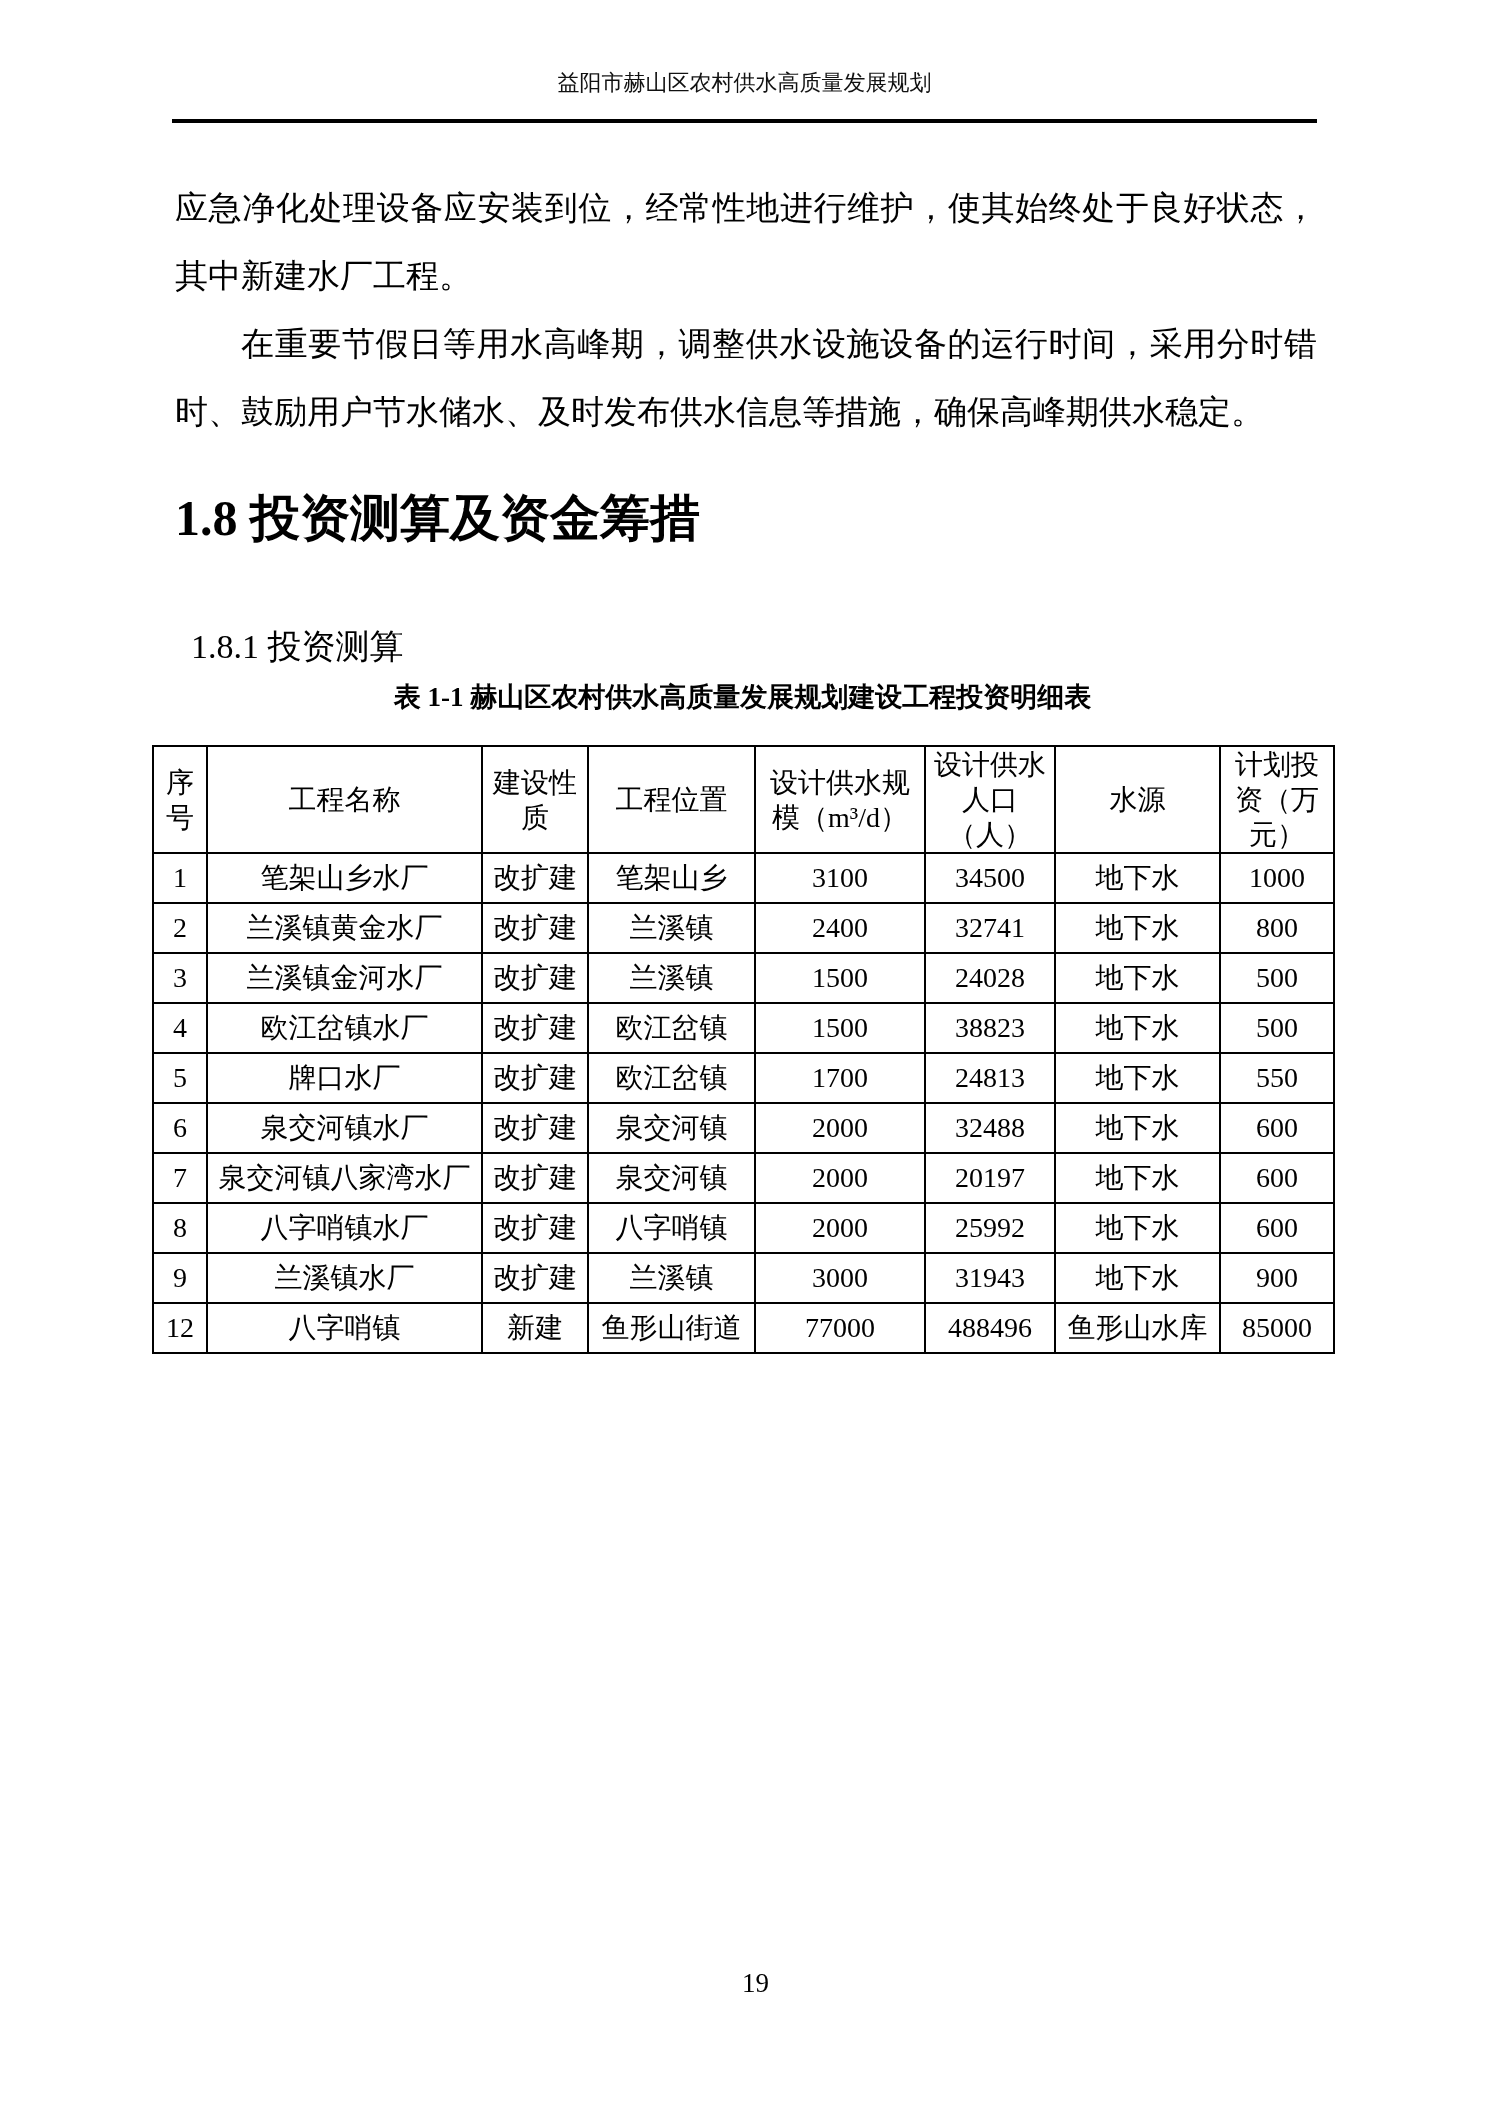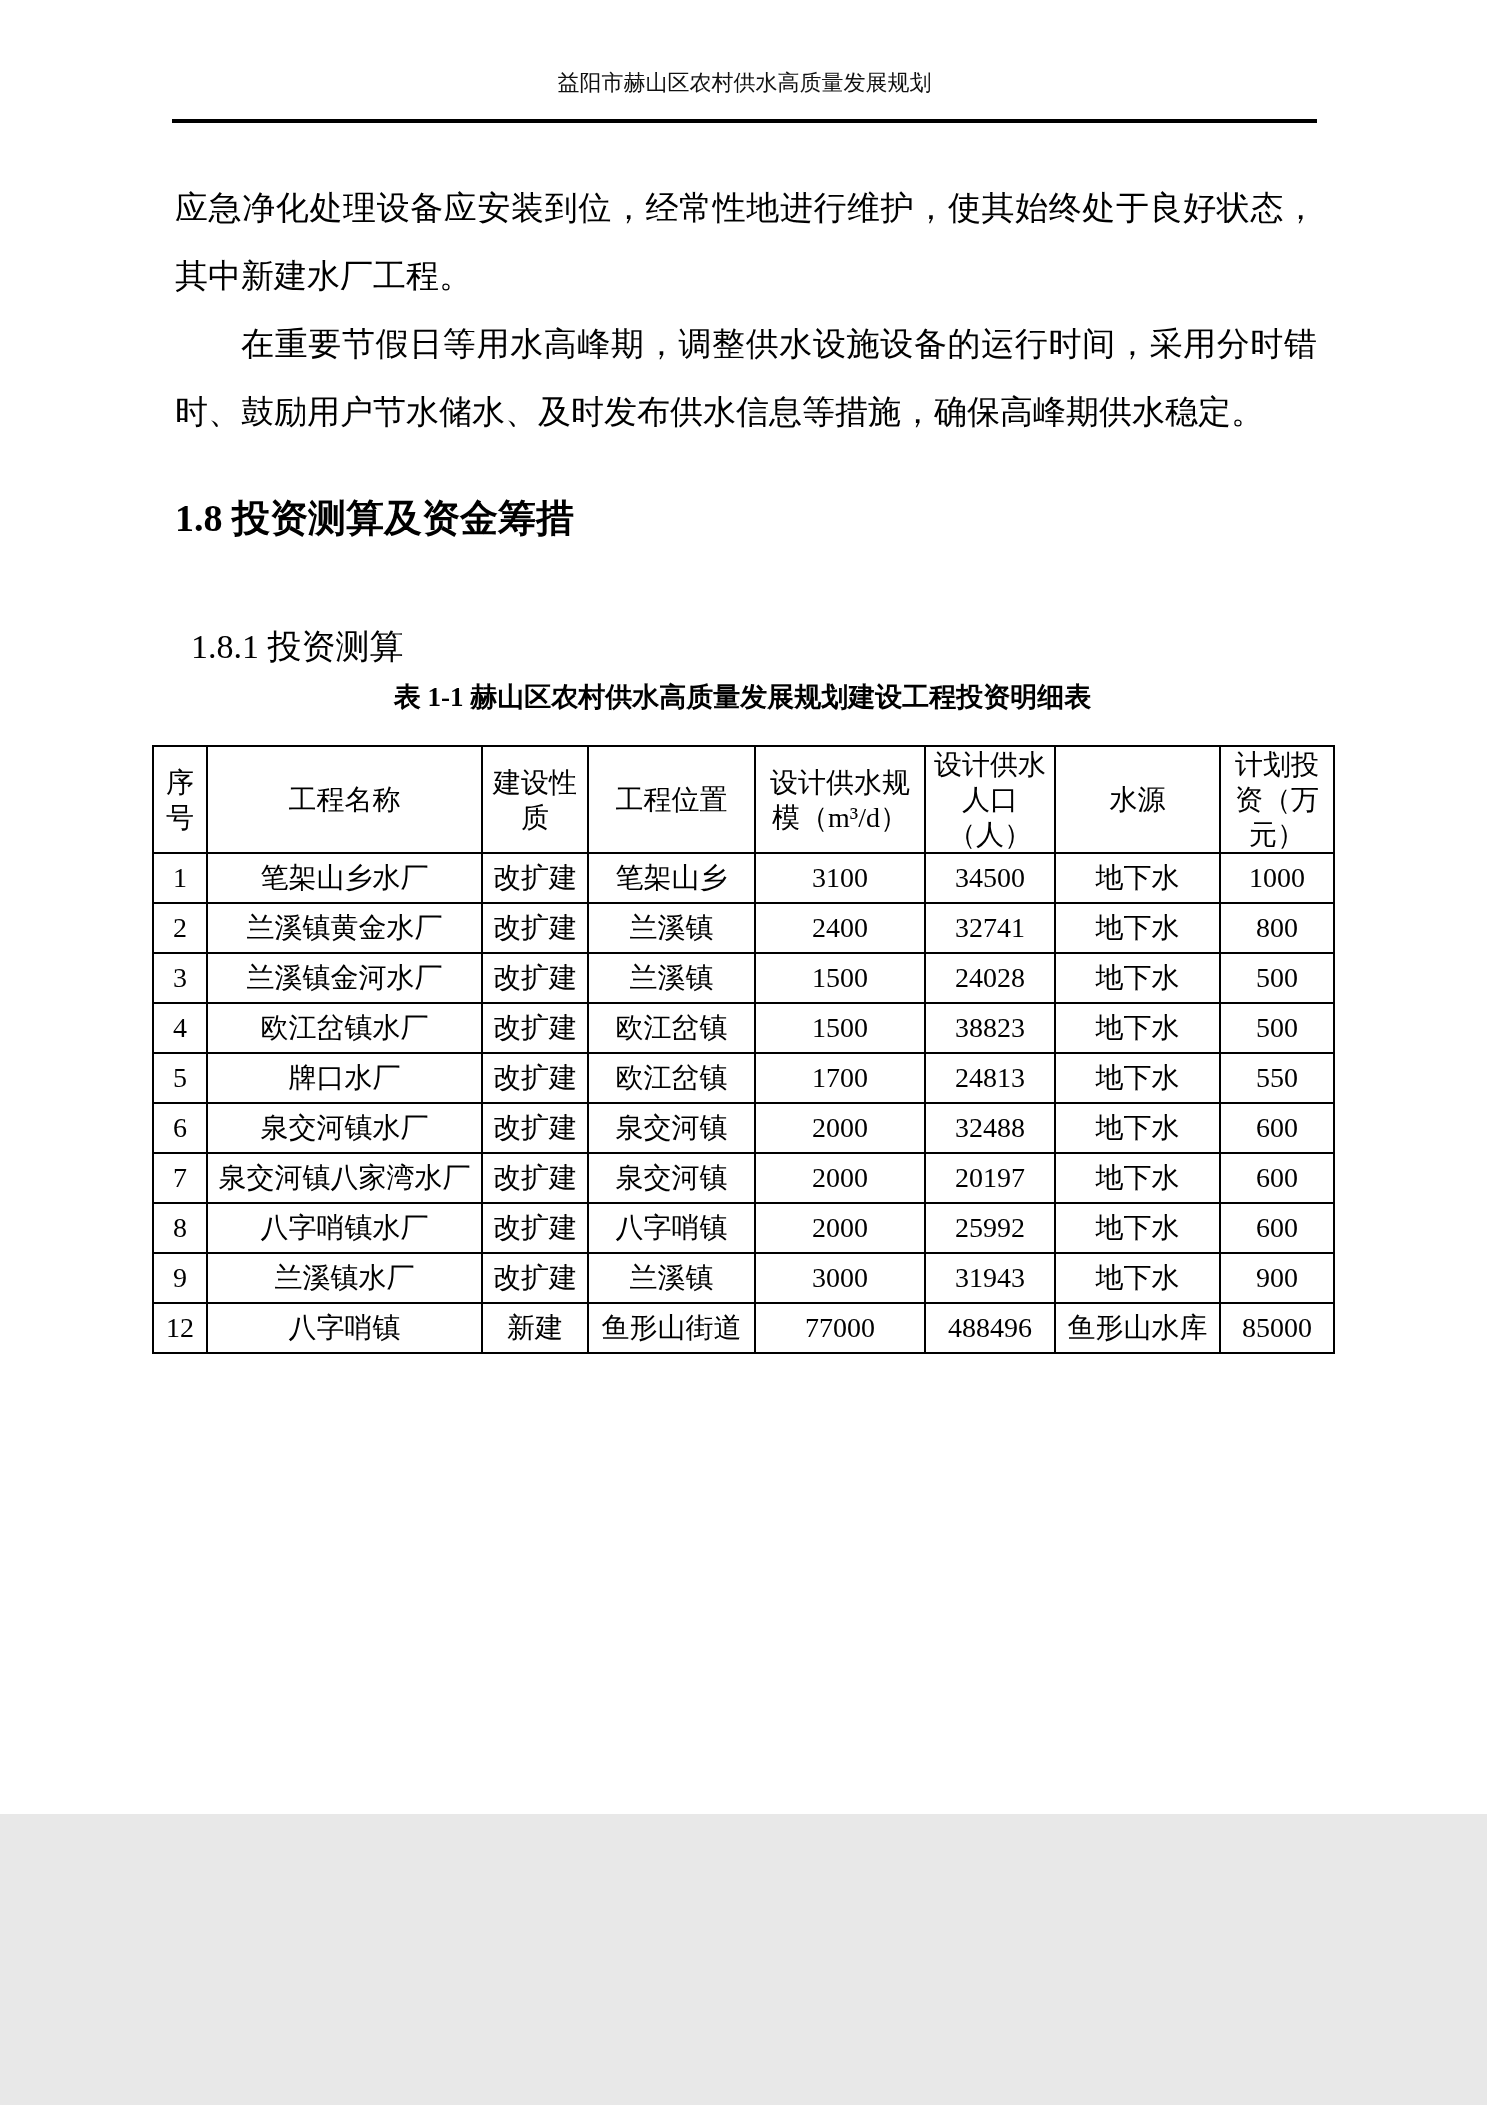--- a/index.html
+++ b/index.html
@@ -1,18 +1,18 @@
 <!DOCTYPE html>
 <html><head>
 <meta charset="utf-8">
 <style>
   html,body { margin:0; padding:0; background:#e8e8e8; }
   .page {
     position:relative;
-    width:1487px; height:1814px;
+    width:1487px; height:2105px;
     margin:0 auto;
     background:#ffffff;
     color:#000;
     font-family:"Liberation Serif","DejaVu Serif",serif;
     overflow:hidden;
   }
   .doc-header {
     position:absolute; top:68px; left:172px; width:1145px;
     text-align:center;
     font-size:22px; line-height:30px;
@@ -28,21 +28,21 @@
   .body-para {
     margin:0;
     font-size:33px; line-height:68px;
     text-align:justify;
     word-break:break-all;
   }
   .indent { text-indent:66px; }
   .body-para sup { font-size:22px; line-height:0; }
   .h1-8 {
     margin:48px 0 0 0;
-    font-size:38px; line-height:48px;
+    font-size:50px; line-height:48px;
     font-weight:bold;
   }
   .h1-8-1 {
     margin:83px 0 0 16px;
     font-size:34px; line-height:44px;
     font-weight:normal;
   }
   .p3 { margin-top:63px; }
   .table-caption {
     margin:11px 0 0 -23px;

